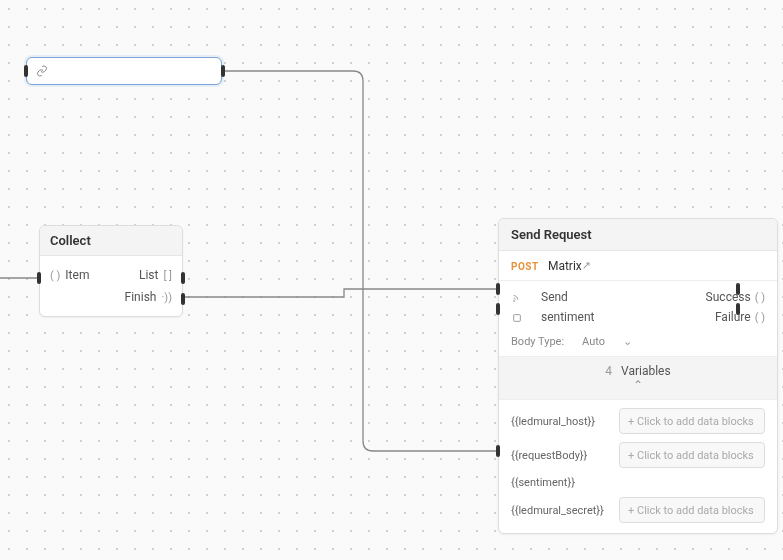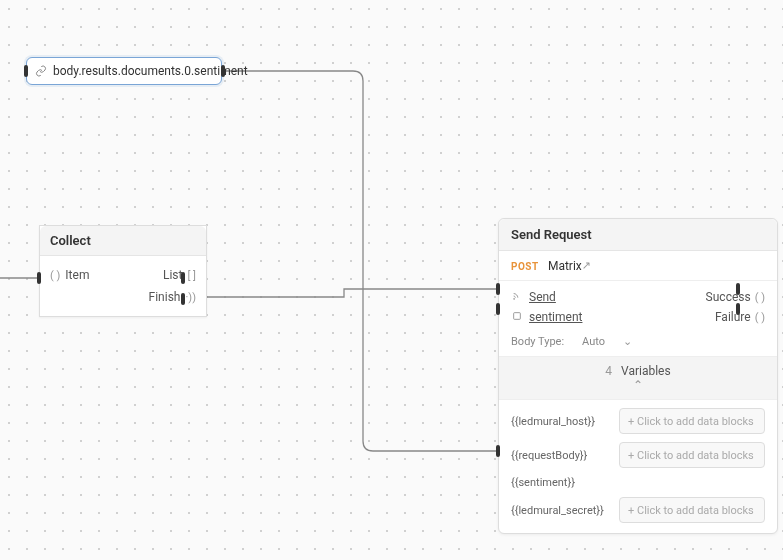--- a/index.html
+++ b/index.html
@@ -4,38 +4,38 @@
 <style>
 *{margin:0;padding:0;box-sizing:border-box;}
 body{font-family:-apple-system,BlinkMacSystemFont,"Segoe UI",Roboto,sans-serif;font-size:13px;color:#333;background:#fafafa;width:783px;height:560px;position:relative;overflow:hidden;}
 .dots-bg{position:absolute;inset:0;background-image:radial-gradient(circle,#d0d0d0 1px,transparent 1px);background-size:18px 18px;background-position:0 0;}
 .canvas{position:absolute;inset:0;}
 
 .path-input{position:absolute;left:26px;top:57px;width:196px;height:28px;background:#fff;border:1.5px solid #7aa5d6;border-radius:6px;display:flex;align-items:center;padding:0 8px;gap:6px;box-shadow:0 0 0 2px rgba(122,165,214,0.15);}
 .link-icn{width:14px;height:14px;display:inline-flex;align-items:center;justify-content:center;color:#888;}
 .path-input span.txt{color:#333;font-size:12px;}
 
-.collect-node{position:absolute;left:39px;top:225px;width:168px;background:#fff;border:1px solid #ddd;border-radius:0;box-shadow:0 1px 2px rgba(0,0,0,0.05);}
+.collect-node{position:absolute;left:39px;top:225px;width:144px;background:#fff;border:1px solid #ddd;border-radius:6px;box-shadow:0 1px 2px rgba(0,0,0,0.05);}
 .collect-header{background:#f4f4f4;border-bottom:1px solid #e5e5e5;padding:7px 10px;font-weight:600;font-size:13px;color:#333;border-radius:6px 6px 0 0;}
 .collect-body{padding:8px 10px;position:relative;}
 .row{display:flex;justify-content:space-between;align-items:center;height:22px;font-size:12px;color:#555;}
 .port-lbl{display:flex;align-items:center;gap:5px;}
 .port-type{color:#999;font-size:11px;}
 
 .port-dot{position:absolute;width:4px;height:12px;background:#333;border-radius:2px;}
 
 .send-node{position:absolute;left:498px;top:218px;width:280px;background:#fff;border:1px solid #ddd;border-radius:6px;box-shadow:0 1px 3px rgba(0,0,0,0.06);}
 .send-header{background:#f4f4f4;border-bottom:1px solid #e5e5e5;padding:8px 12px;font-weight:600;font-size:13px;color:#333;border-radius:6px 6px 0 0;}
 .send-sub{padding:7px 12px;border-bottom:1px solid #eee;display:flex;align-items:center;justify-content:flex-start;}
 .post-tag{color:#e8933a;font-weight:700;font-size:10px;letter-spacing:0.5px;margin-right:6px;}
 .matrix-lbl{color:#333;font-size:12px;}
 .ext-arrow{color:#999;font-size:11px;}
 .send-ports{padding:6px 12px 4px;position:relative;}
 .sp-row{display:flex;justify-content:space-between;align-items:center;height:20px;font-size:12px;color:#555;}
-.sp-left{display:flex;align-items:flex-start;gap:6px;text-decoration:underline;}
+.sp-left{display:flex;align-items:flex-end;gap:18px;}
 .sp-right{display:flex;align-items:center;gap:4px;}
 .mini-icn{width:12px;height:12px;display:inline-flex;align-items:center;justify-content:center;color:#888;}
 .body-type{padding:4px 12px 8px;font-size:11px;color:#888;display:flex;align-items:flex-start;gap:18px;}
 .vars-head{background:#f4f4f4;border-top:1px solid #eee;border-bottom:1px solid #eee;padding:7px 12px;display:flex;justify-content:space-between;align-items:center;font-size:12px;color:#555;flex-direction:column;}
 .vars-head .cnt{color:#999;margin-right:6px;}
 .chev{color:#999;}
 .vars-body{padding:8px 12px 10px;}
 .var-row{display:flex;align-items:center;gap:8px;margin-bottom:8px;}
 .var-row:last-child{margin-bottom:0;}
 .var-key{flex:0 0 100px;font-size:11px;color:#666;}
@@ -58,21 +58,20 @@
 
 <div class="canvas">
 
   <div class="path-input">
     <span class="link-icn">
       <svg width="12" height="12" viewBox="0 0 24 24" fill="none" stroke="currentColor" stroke-width="2">
           <path d="M10 13a5 5 0 0 0 7 0l3-3a5 5 0 0 0-7-7l-1 1"></path>
           <path d="M14 11a5 5 0 0 0-7 0l-3 3a5 5 0 0 0 7 7l1-1"></path>
         </svg>
     </span>
-    <span class="txt">body.results.documents.0.sentiment</span>
   </div>
   <div class="port-dot" style="left:24px;top:65px;"></div>
   <div class="port-dot" style="left:221px;top:65px;"></div>
 
   <div class="collect-node">
     <div class="collect-header">Collect</div>
     <div class="collect-body">
       <div class="row">
         <div class="port-lbl">
           <span class="port-type">( )</span>

